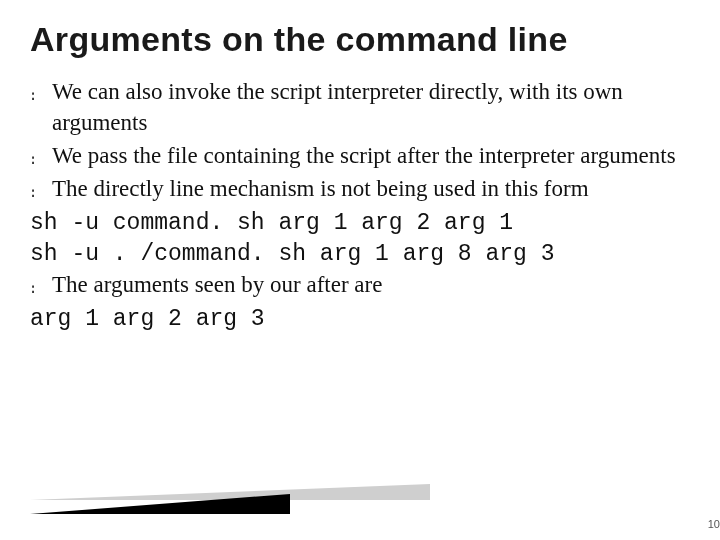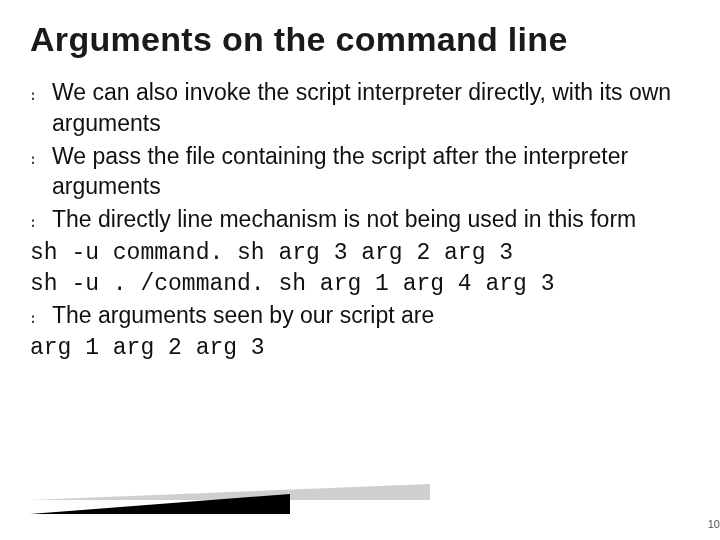--- a/index.html
+++ b/index.html
@@ -2,21 +2,21 @@
 <html><head>
 <meta charset="utf-8">
 <style>
   * { margin: 0; padding: 0; box-sizing: border-box; }
   html, body { width: 720px; height: 540px; background: #fff; font-family: "Segoe UI", "Helvetica Neue", Arial, sans-serif; overflow: hidden; }
   .slide { position: relative; width: 720px; height: 540px; padding: 20px 30px 0 30px; }
   .title { font-size: 34px; font-weight: 700; letter-spacing: 0.3px; color: #1a1a1a; margin-bottom: 18px; }
   .content { font-size: 23px; line-height: 1.34; color: #111; }
   .bullet { display: flex; align-items: flex-start; margin-bottom: 2px; }
   .bullet .marker { flex: 0 0 22px; text-align: left; font-size: 18px; line-height: 1.6; color: #333; padding-top: 3px; }
-  .bullet .text { flex: 1; }
+  .bullet .text { flex: 1; font-family: Liberation Serif, serif; }
   .code { font-family: "Courier New", Courier, monospace; font-size: 23px; line-height: 1.34; white-space: pre; }
   .pagenum { position: absolute; right: 0; bottom: 10px; font-size: 11px; color: #555; }
   .wedge { position: absolute; left: 30px; bottom: 26px; width: 400px; height: 30px; }
   .wedge .grey { position: absolute; left: 0; top: 0; width: 0; height: 0; border-left: 400px solid transparent; border-bottom: 16px solid #cfcfcf; }
   .wedge .black { position: absolute; left: 0; top: 10px; width: 0; height: 0; border-left: 260px solid transparent; border-bottom: 20px solid #000; }
 </style>
 </head>
 <body>
 
 <div class="slide">
@@ -30,26 +30,26 @@
     </div>
     <div class="bullet">
       <div class="marker">։</div>
       <div class="text">We pass the file containing the script after the interpreter arguments</div>
     </div>
     <div class="bullet">
       <div class="marker">։</div>
       <div class="text">The directly line mechanism is not being used in this form</div>
     </div>
 
-    <div class="code">sh -u command. sh arg 3 arg 2 arg 3</div>
-    <div class="code">sh -u . /command. sh arg 1 arg 4 arg 3</div>
+    <div class="code">sh -u command. sh arg 1 arg 2 arg 1</div>
+    <div class="code">sh -u . /command. sh arg 1 arg 8 arg 3</div>
 
     <div class="bullet">
       <div class="marker">։</div>
-      <div class="text">The arguments seen by our script are</div>
+      <div class="text">The arguments seen by our after are</div>
     </div>
 
     <div class="code">arg 1 arg 2 arg 3</div>
 
   </div>
 
   <div class="wedge">
     <div class="grey"></div>
     <div class="black"></div>
   </div>

